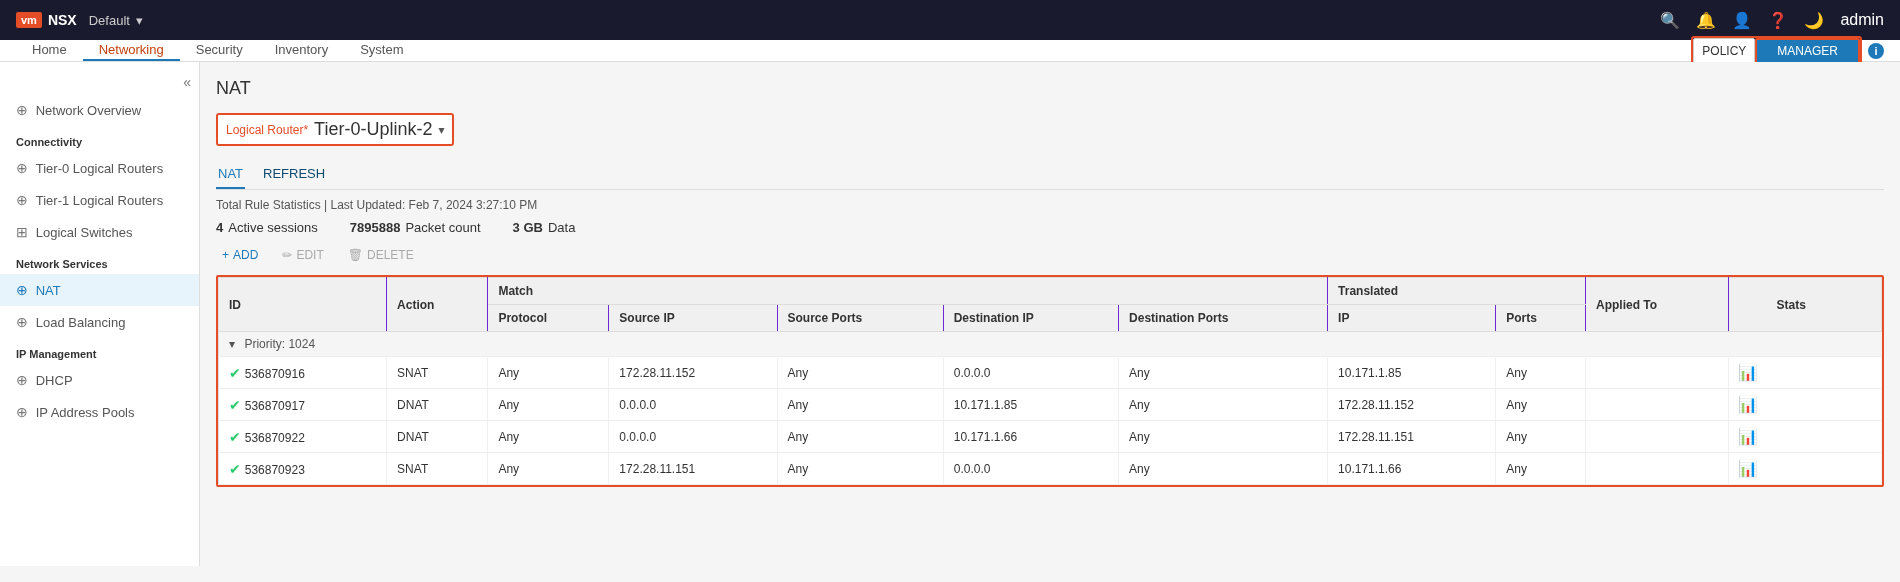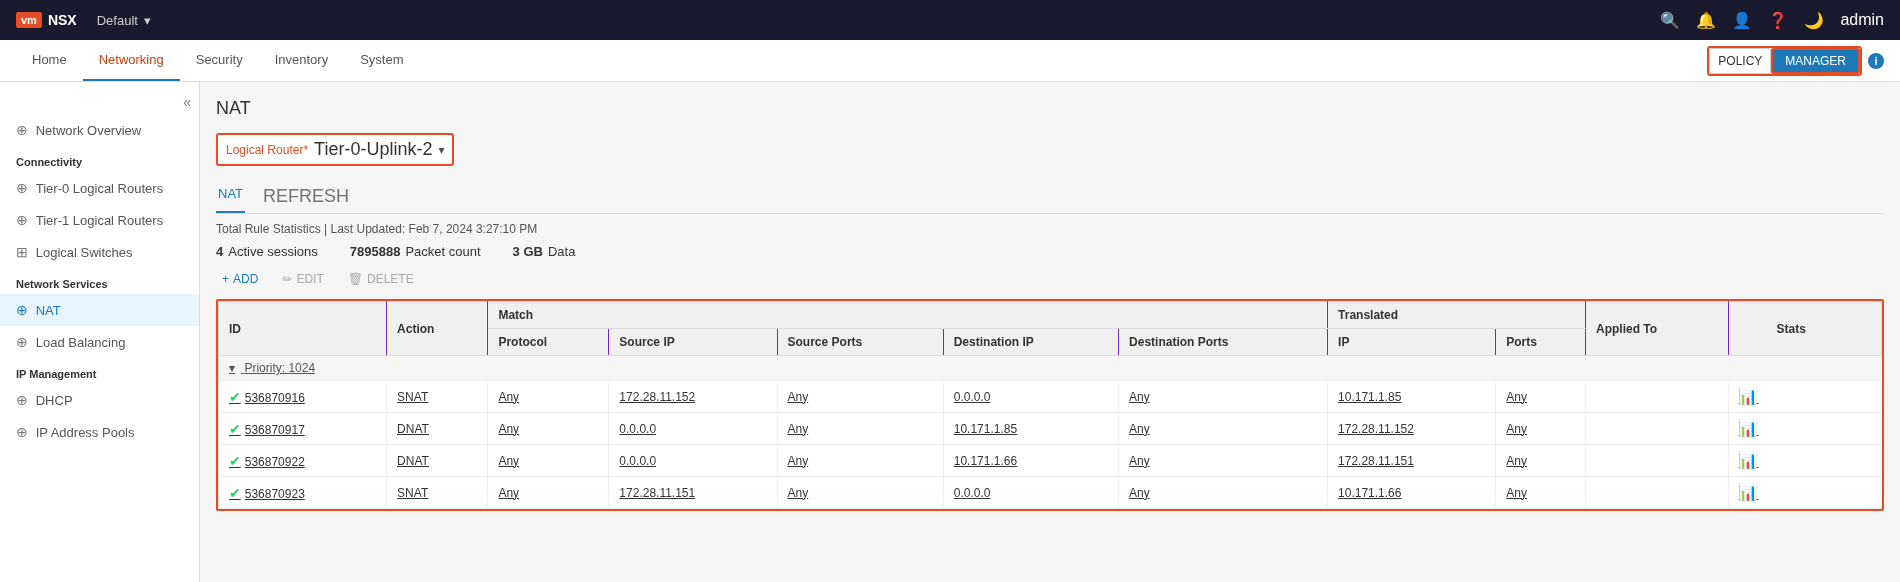--- a/index.html
+++ b/index.html
@@ -7,33 +7,33 @@
 
     
     .top-header {
       background: #1a1a2e;
       height: 40px;
       display: flex;
       align-items: center;
       padding: 0 16px;
       justify-content: space-between;
     }
-    .top-header-left { display: flex; align-items: center; gap: 20px; }
+    .top-header-left { display: flex; align-items: center; gap: 12px; }
     .vmware-logo { color: #fff; font-weight: bold; font-size: 14px; display: flex; align-items: center; gap: 6px; }
     .vmware-logo .vm-icon { background: #e44d26; color: white; padding: 2px 5px; font-size: 11px; border-radius: 2px; }
     .default-dropdown { background: transparent; color: #ccc; border: none; font-size: 13px; display: flex; align-items: center; gap: 6px; cursor: pointer; }
     .top-header-right { display: flex; align-items: center; gap: 16px; color: #ccc; }
     .top-header-right span { cursor: pointer; font-size: 16px; }
     .admin-label { color: #fff; font-size: 13px; }
 
     
     .nav-bar {
       background: #fff;
       border-bottom: 1px solid #ddd;
-      height: 42px;
+      height: 22px;
       display: flex;
       align-items: center;
       padding: 0 16px;
       justify-content: space-between;
     }
     .nav-tabs { display: flex; align-items: center; gap: 0; height: 100%; }
     .nav-tab {
       padding: 0 16px;
       height: 100%;
       display: flex;
@@ -48,21 +48,21 @@
     .policy-btn {
       padding: 4px 8px;
       border: 1px solid #ccc;
       background: #fff;
       color: #333;
       cursor: pointer;
       font-size: 12px;
       border-radius: 2px;
     }
     .manager-btn {
-      padding: 4px 12px;
+      padding: 4px 20px;
       border: 2px solid #e44d26;
       background: #1d79b7;
       color: #fff;
       cursor: pointer;
       font-size: 12px;
       border-radius: 2px;
     }
     .nav-right-wrapper {
       border: 2px solid #e44d26;
       border-radius: 3px;
@@ -142,23 +142,23 @@
     .sub-tab {
       padding: 6px 2px;
       font-size: 13px;
       cursor: pointer;
       color: #555;
       border-bottom: 2px solid transparent;
     }
     .sub-tab.active { color: #1d79b7; border-bottom: 2px solid #1d79b7; }
     .sub-tab-refresh {
       padding: 6px 2px;
-      font-size: 18px;
-      cursor: pointer;
-      color: #737373;
+      font-size: 13px;
+      cursor: pointer;
+      color: #0c4a6e;
       font-weight: 500;
     }
 
     
     .stats-text { font-size: 12px; color: #555; margin-bottom: 8px; }
     .stats-row { display: flex; gap: 32px; margin-bottom: 10px; font-size: 13px; }
     .stat-item { display: flex; gap: 5px; align-items: center; }
     .stat-value { font-weight: bold; }
 
     
@@ -189,21 +189,20 @@
       white-space: nowrap;
     }
     .nat-table th.no-border { border-right: none; padding-left: 48px; }
     .nat-table td {
       padding: 6px 10px;
       font-size: 12px;
       color: #333;
       border-bottom: 1px solid #eee;
       border-right: 1px solid #f0f0f0;
       white-space: nowrap;
-      text-decoration: underline;
     }
     .priority-row td {
       background: #f5f5f5;
       font-size: 12px;
       color: #555;
       padding: 5px 10px;
     }
     .priority-chevron { margin-right: 6px; cursor: pointer; }
     .row-highlighted { }
 

